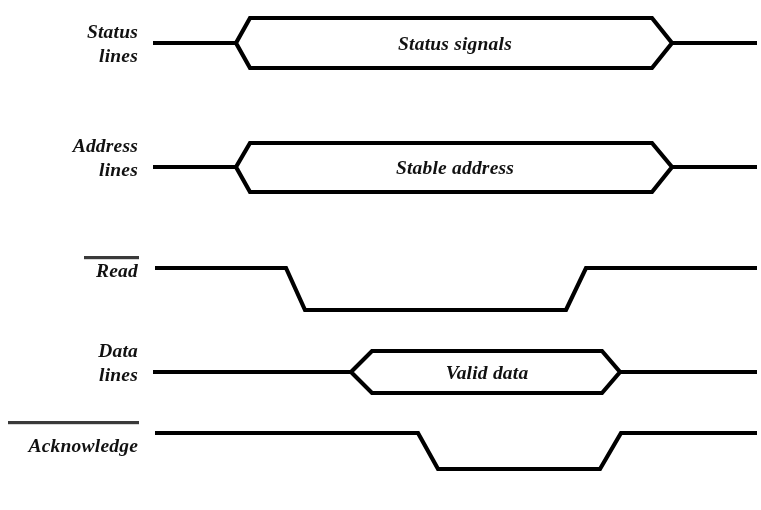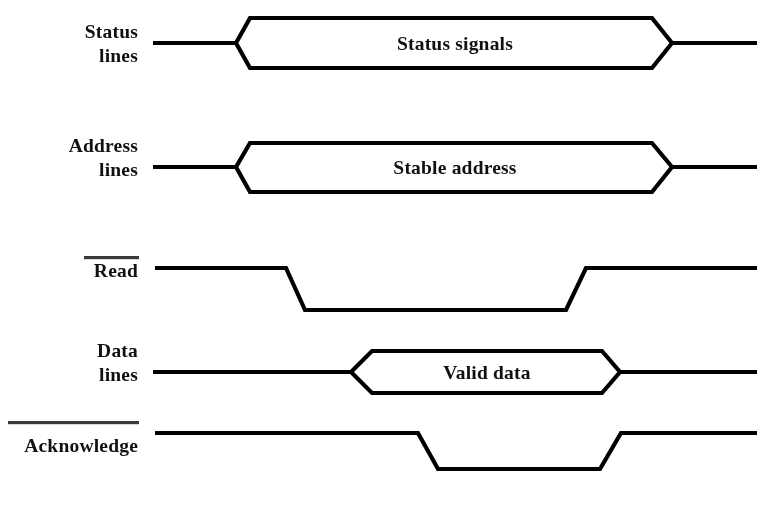--- a/index.html
+++ b/index.html
@@ -11,20 +11,21 @@
     width: 761px;
     height: 510px;
     font-family: "Liberation Serif", "DejaVu Serif", serif;
     overflow: hidden;
   }
   #diagram-root {
     position: relative;
     width: 761px;
     height: 510px;
     background: #ffffff;
+    font-style: italic;
   }
   svg#timing-svg {
     position: absolute;
     left: 0;
     top: 0;
     width: 761px;
     height: 510px;
     display: block;
   }
   .wave-path {

